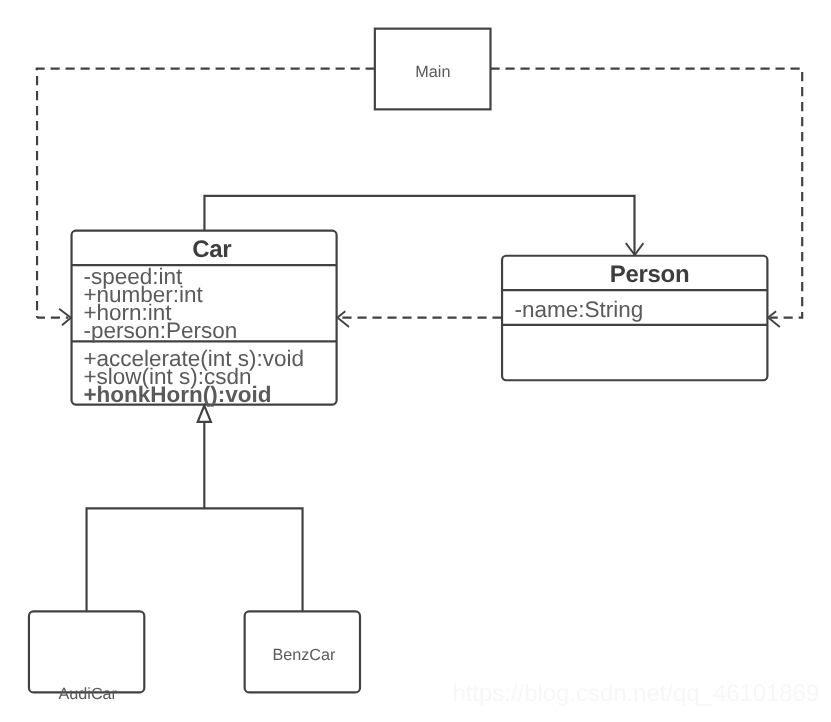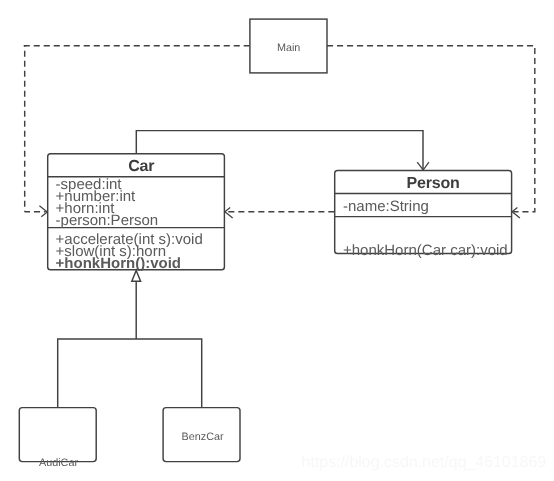--- a/index.html
+++ b/index.html
@@ -53,24 +53,23 @@
   </svg>
 
   <div class="plain" style="left: 276.9px; top: 41.9px; color: rgb(90, 90, 90);">Main</div>
 
   <div class="ttl" style="left: 128.2px; top: 160.8px; color: rgb(61, 61, 61);">Car</div>
   <div class="lbl" style="left: 55.6px; top: 179.1px; color: rgb(90, 90, 90);">-speed:int</div>
   <div class="lbl" style="left: 55.6px; top: 191px; color: rgb(90, 90, 90);">+number:int</div>
   <div class="lbl" style="left: 55.6px; top: 202.9px; color: rgb(90, 90, 90);">+horn:int</div>
   <div class="lbl" style="left: 55.6px; top: 214.8px; color: rgb(90, 90, 90);">-person:Person</div>
   <div class="lbl" style="left: 55.6px; top: 233.8px; color: rgb(90, 90, 90);">+accelerate(int s):void</div>
-  <div class="lbl" style="left: 55.6px; top: 246.1px; color: rgb(90, 90, 90);">+slow(int s):horn</div>
+  <div class="lbl" style="left: 55.6px; top: 246.1px; color: rgb(90, 90, 90);">+slow(int s):csdn</div>
   <div class="lbl" style="left: 55.6px; top: 258.4px; color: rgb(90, 90, 90); font-weight: bold;">+honkHorn():void</div>
 
   <div class="ttl" style="left: 406.5px; top: 177.6px; color: rgb(61, 61, 61);">Person</div>
   <div class="lbl" style="left: 343px; top: 201.2px; color: rgb(90, 90, 90);">-name:String</div>
-  <div class="lbl" style="left: 343px; top: 245.2px; color: rgb(90, 90, 90);">+honkHorn(Car car):void</div>
 
   <div class="plain" style="left: 39px; top: 457px; color: rgb(90, 90, 90);">AudiCar</div>
   <div class="plain" style="left: 181.6px; top: 431.2px; color: rgb(90, 90, 90);">BenzCar</div>
 
   <div class="wm" style="left:301.6px;top:455.0px;">https://blog.csdn.net/qq_46101869</div>
 </div>
 
 </body></html>

